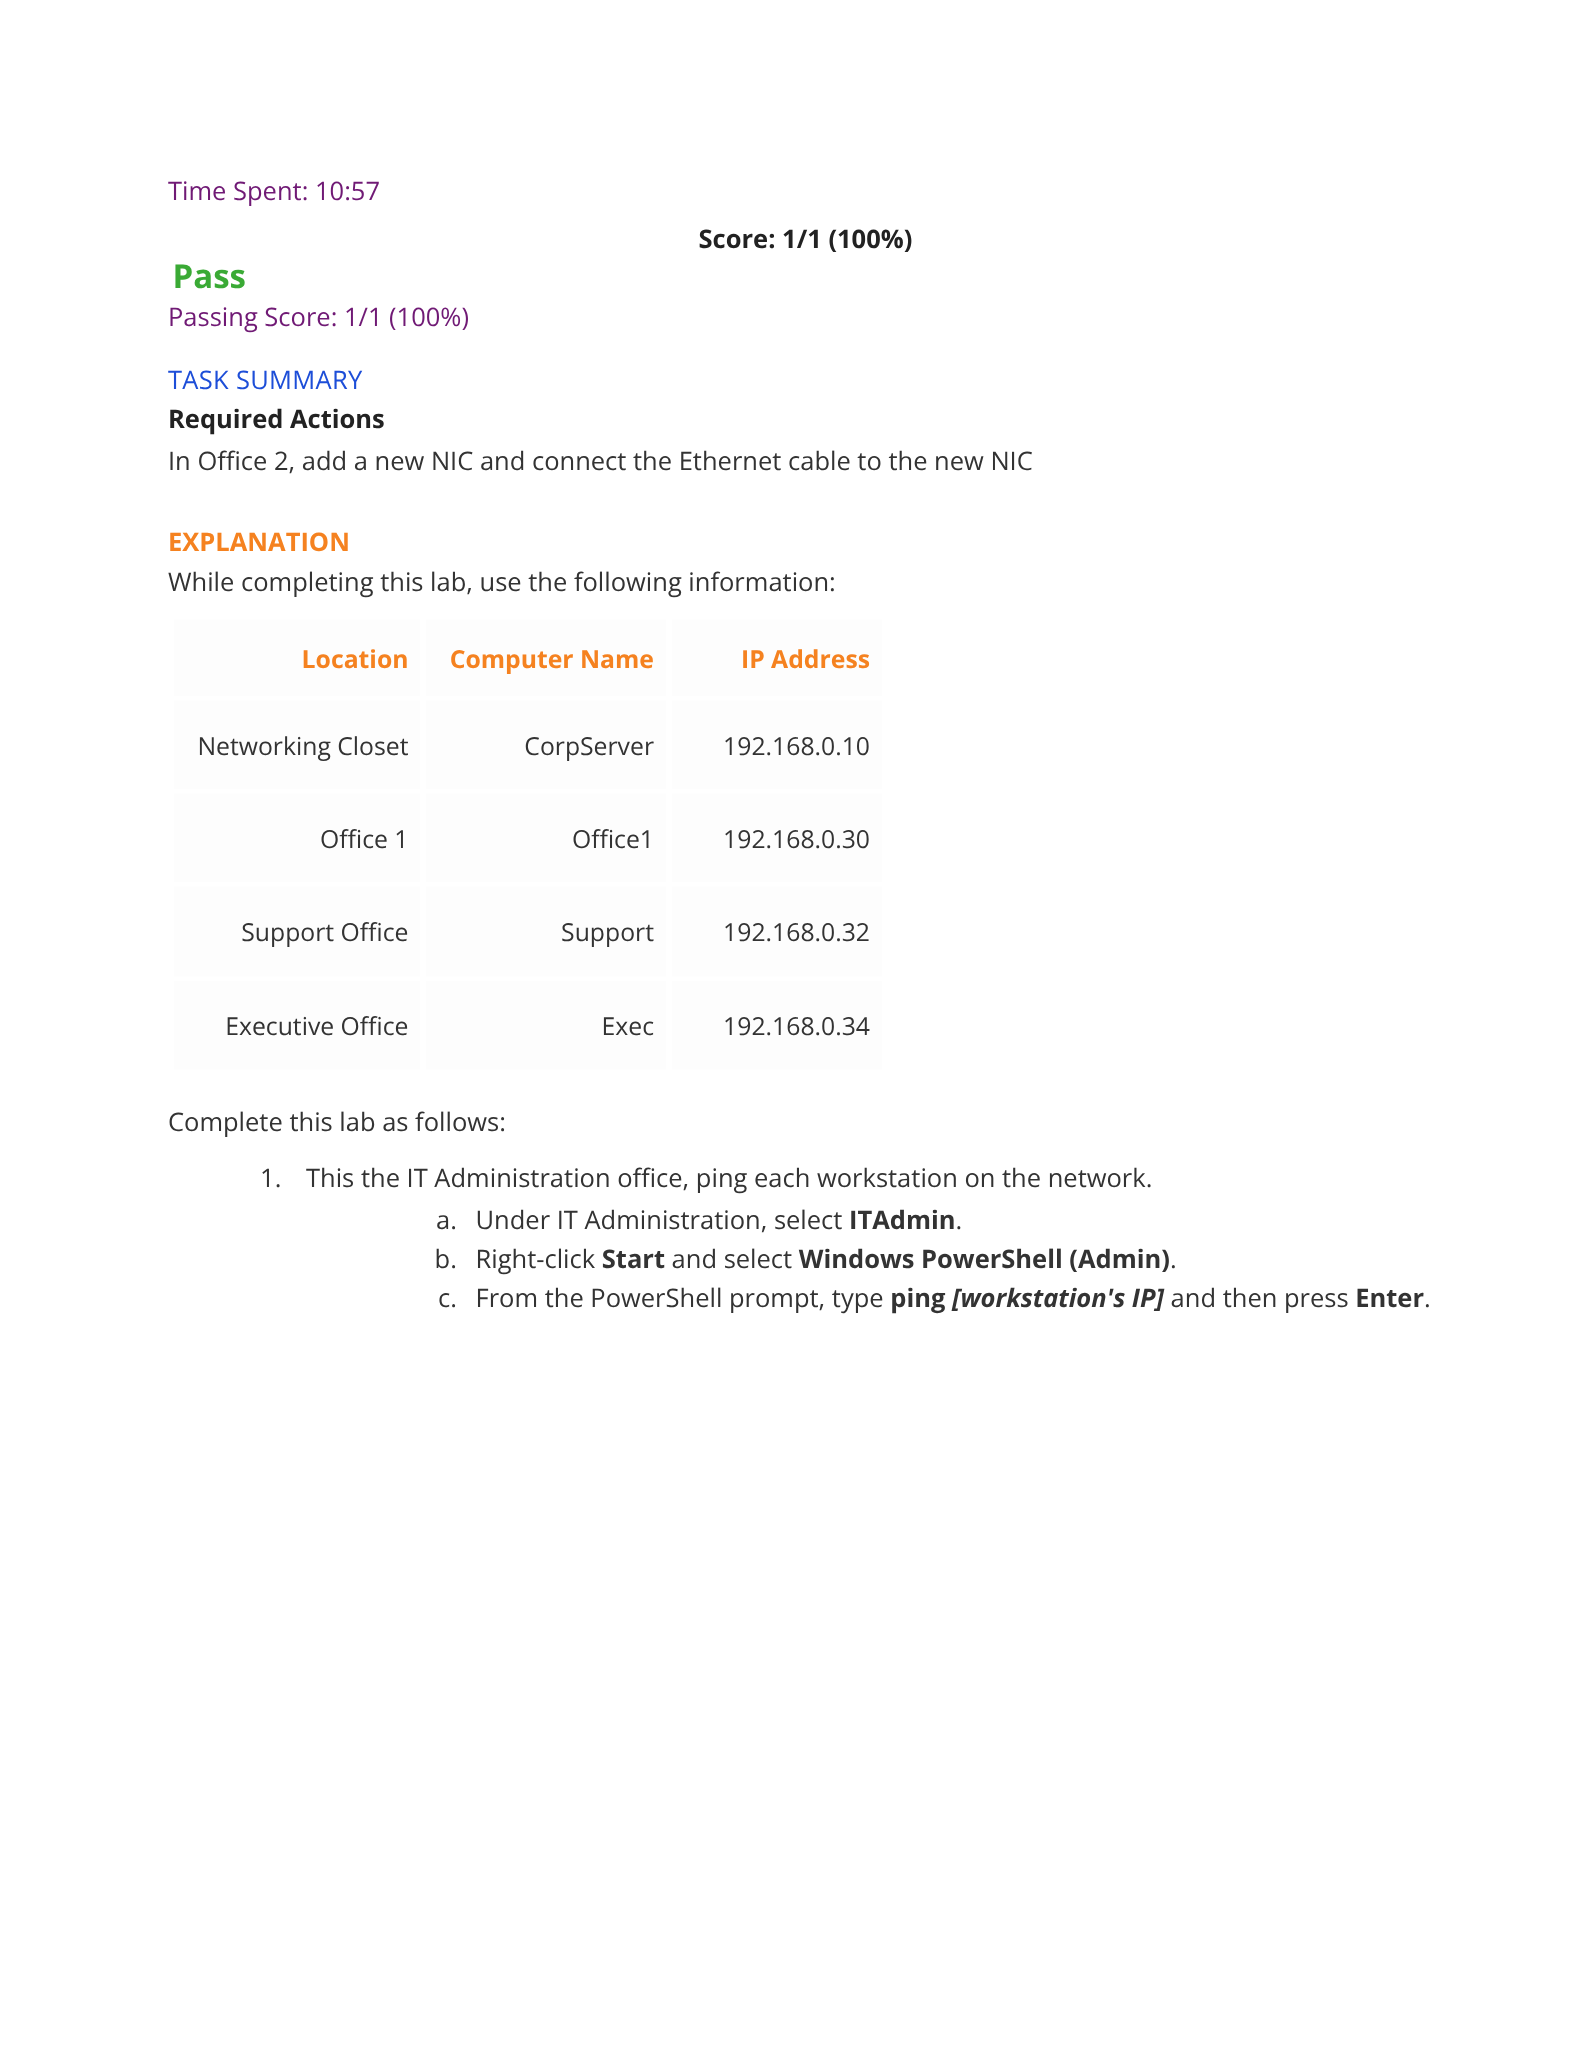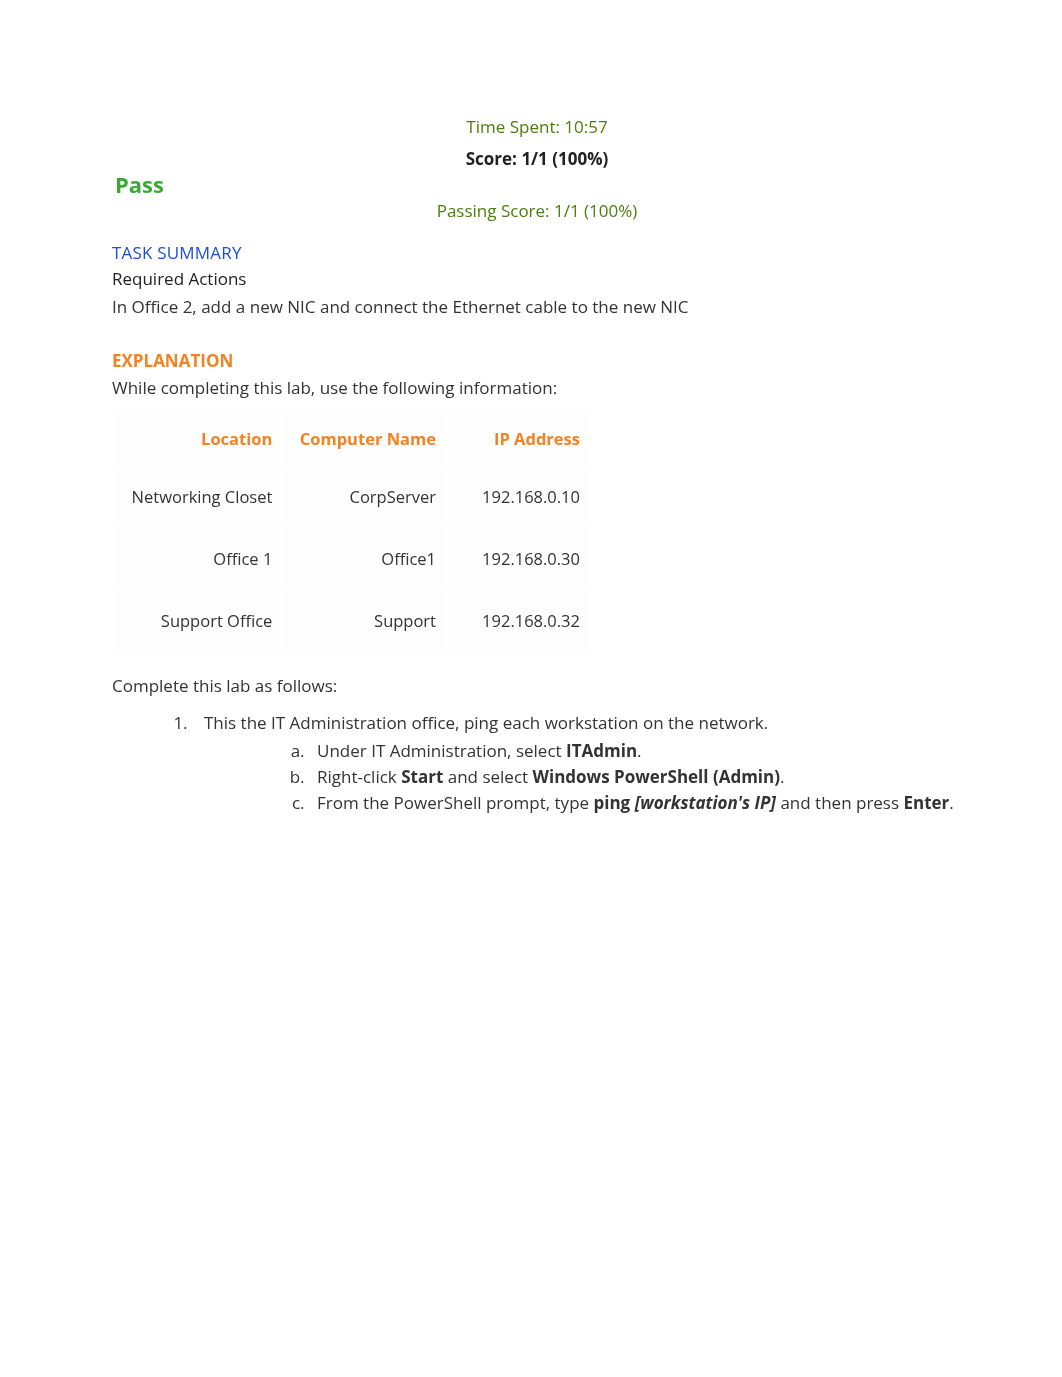--- a/index.html
+++ b/index.html
@@ -5,25 +5,25 @@
   * { box-sizing: border-box; margin: 0; padding: 0; }
   body {
     font-family: "Segoe UI", "Open Sans", Arial, sans-serif;
     font-size: 17px;
     color: #333;
     background: #fff;
     width: 1062px;
     padding: 115px 100px 50px 112px;
     line-height: 1.4;
   }
-  .muted { color: #4d7c0f; text-align: center; }
+  .muted { color: #701a75; }
   .score { font-weight: 700; color: #222; margin-top: 8px; text-align: center; }
   .pass { font-weight: 700; color: #3aaa35; font-size: 22px; margin-left: 3px; margin-top: -2px; }
   .section-head { color: #1d4ed8; font-weight: 400; margin-top: 18px; letter-spacing: 0.2px; }
-  .subhead { font-weight: 400; color: #222; margin-top: 2px; }
+  .subhead { font-weight: 700; color: #222; margin-top: 2px; }
   .body-text { margin-top: 4px; }
   .expl-head { color: #f58220; font-weight: 700; margin-top: 30px; }
   .table { width: 480px; border-collapse: separate; border-spacing: 4px 3px; margin-top: 10px; }
   .table th, .table td {
     background: #fdfdfd;
     text-align: right;
     vertical-align: middle;
     padding: 18px 8px;
     font-size: 16.5px;
   }
@@ -75,20 +75,25 @@
     <tr>
       <td>Office 1</td>
       <td>Office1</td>
       <td class="ip">192.168.0.30</td>
     </tr>
     <tr>
       <td>Support Office</td>
       <td>Support</td>
       <td class="ip">192.168.0.32</td>
     </tr>
+    <tr>
+      <td>Executive Office</td>
+      <td>Exec</td>
+      <td class="ip">192.168.0.34</td>
+    </tr>
   </tbody>
 </table>
 
 <div class="follows">Complete this lab as follows:</div>
 
 <ol class="ol-1">
   <li>
     <span>This the IT Administration office, ping each workstation on the network.</span>
     <ol class="ol-a">
       <li>

